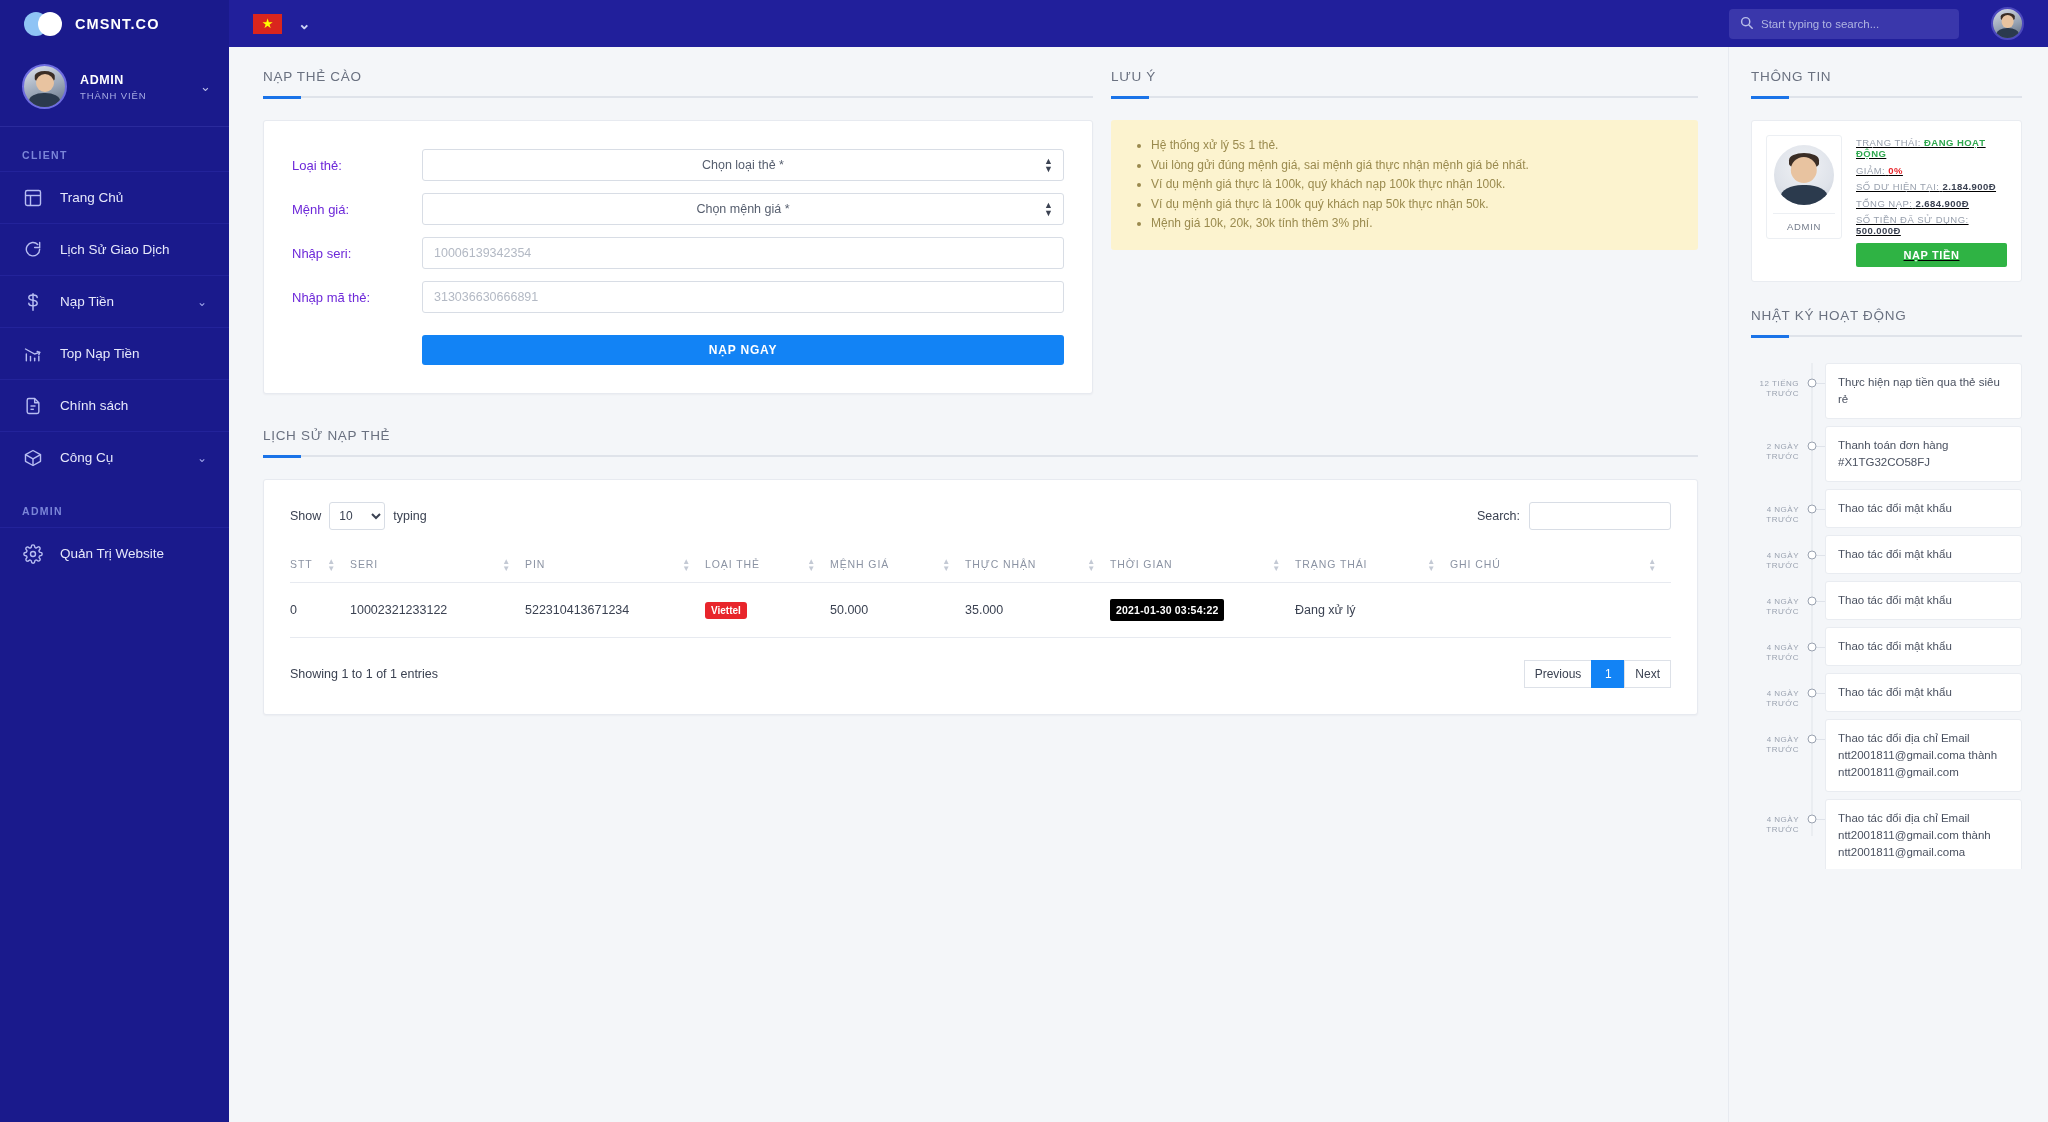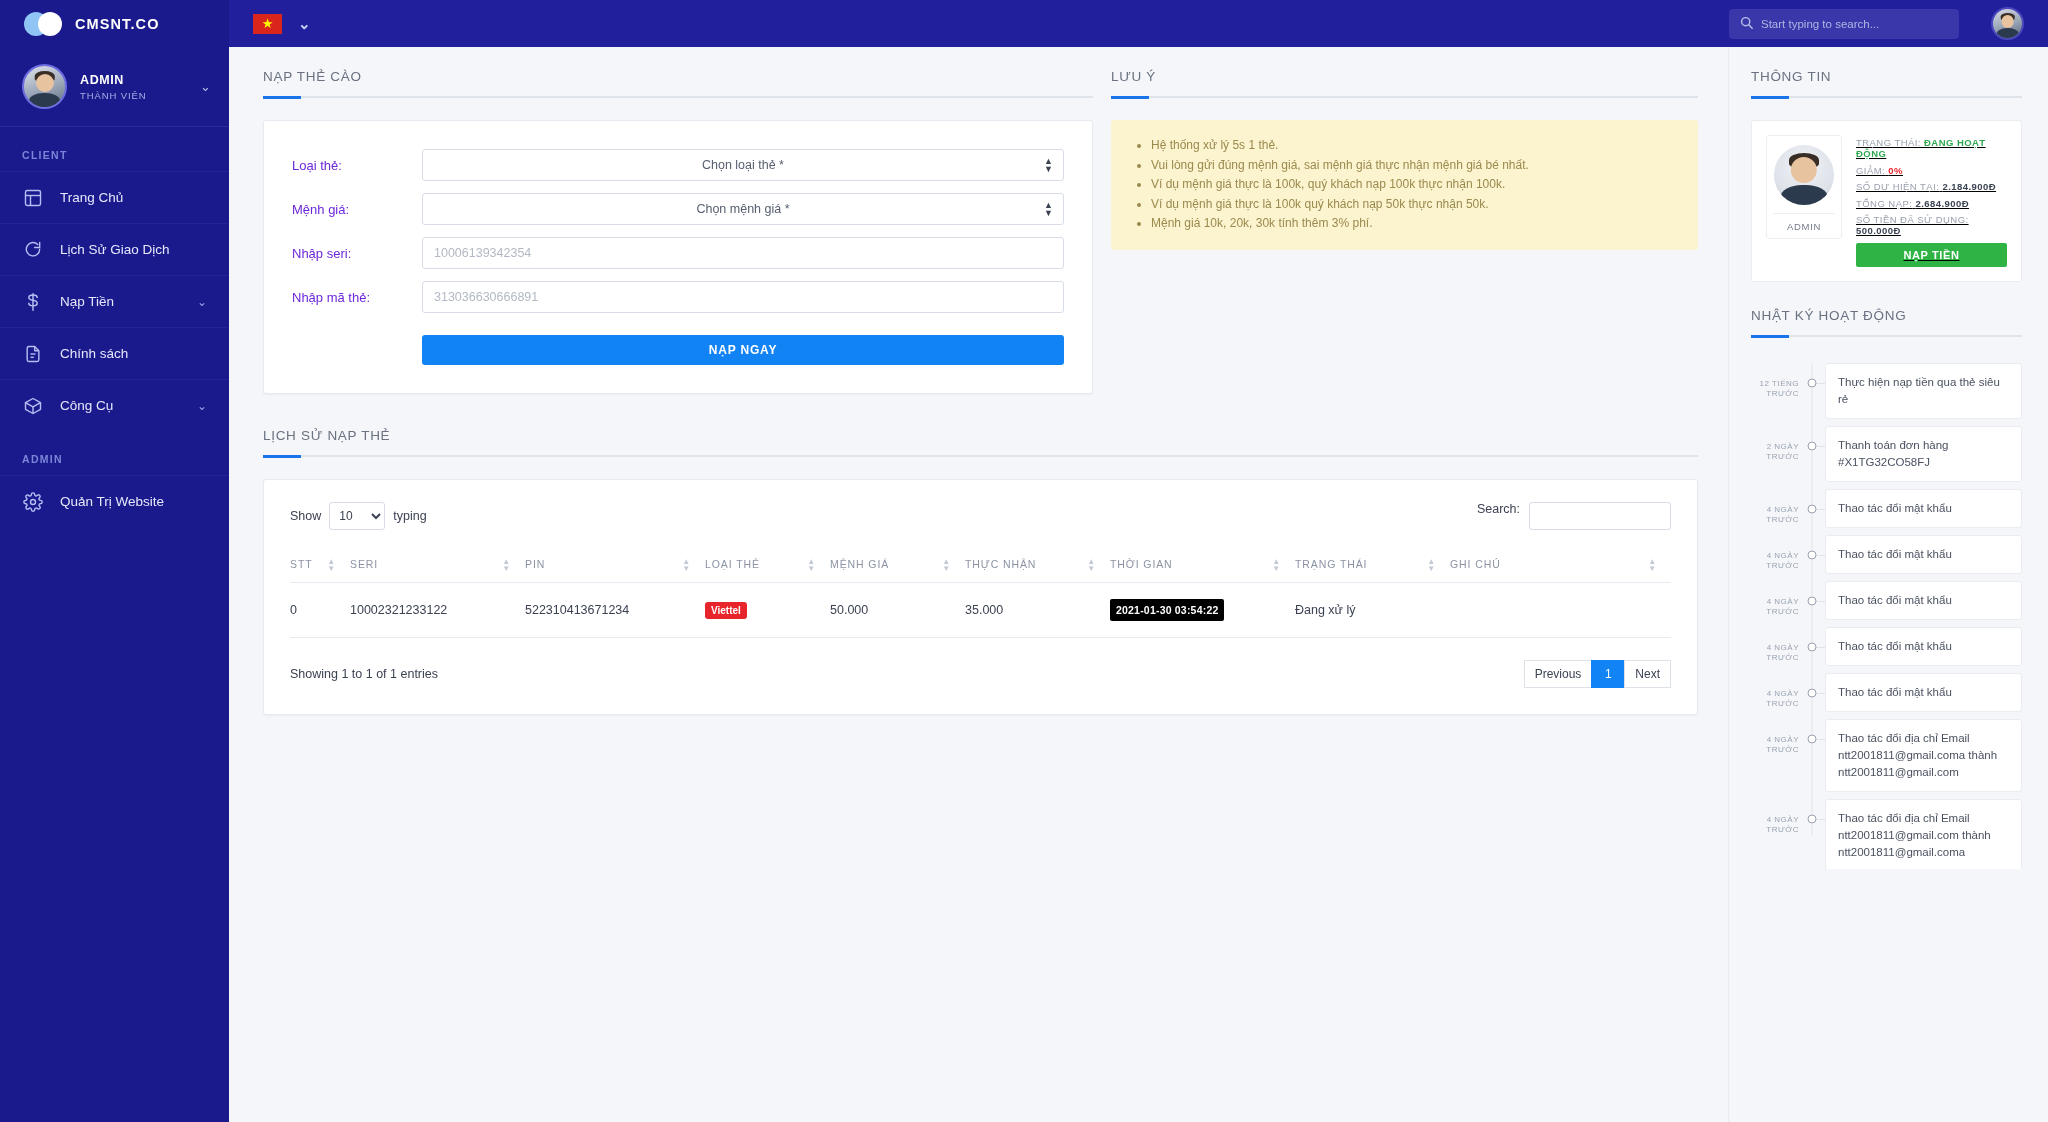--- a/index.html
+++ b/index.html
@@ -174,21 +174,21 @@
   .tbl-top { display: flex; align-items: center; justify-content: space-between; }
   .show-entries {
     display: flex; align-items: center; gap: 8px; font-size: 12.5px; color: #3b4252;
   }
   .show-entries select {
     height: 28px; width: 56px; border: 1px solid #d8dde5; border-radius: 3px;
     font-size: 12px; padding: 0 5px; background: #fff; color: #3b4252;
     font-family: "Liberation Sans", sans-serif; outline: none;
   }
   .search-wrap {
-    display: flex; gap: 9px; font-size: 12.5px; color: #3b4252;
+    display: flex; align-items: center; gap: 9px; font-size: 12.5px; color: #3b4252;
   }
   .search-wrap input {
     height: 28px; width: 142px; border: 1px solid #d8dde5; border-radius: 3px;
     padding: 0 8px; font-family: "Liberation Sans", sans-serif;
     font-size: 12px; outline: none;
   }
   table { width: 100%; border-collapse: collapse; margin-top: 18px; }
   thead th {
     text-align: left; font-size: 10.5px; color: #8b93a3; font-weight: normal;
     letter-spacing: .9px; padding: 10px 10px 12px 0; border-bottom: 1px solid #e7eaf0;
@@ -362,20 +362,33 @@
       <span class="nav-icon">
         <svg width="20" height="20" viewBox="0 0 24 24" fill="none" stroke="currentColor" stroke-width="1.8" stroke-linecap="round">
           <line x1="12" y1="2" x2="12" y2="22"></line>
           <path d="M17 6.5c0-1.9-2.2-3-5-3s-5 1.1-5 3 2.2 3 5 3.5 5 1.6 5 3.5-2.2 3-5 3-5-1.1-5-3"></path>
         </svg>
       </span>
       <span class="nav-label">Nạp Tiền</span>
       <span class="nav-caret">⌄</span>
     </div>
 
+    <div class="nav-item">
+      <span class="nav-icon">
+        <svg width="20" height="20" viewBox="0 0 24 24" fill="none" stroke="currentColor" stroke-width="1.7" stroke-linecap="round">
+          <line x1="4" y1="20" x2="4" y2="12"></line>
+            <line x1="9" y1="20" x2="9" y2="15"></line>
+          <line x1="14" y1="20" x2="14" y2="17"></line>
+            <line x1="19" y1="20" x2="19" y2="15"></line>
+          <polyline points="3 6 14 12 20 10"></polyline>
+            <polyline points="17 9 20 10 19 13"></polyline>
+        </svg>
+      </span>
+      <span class="nav-label">Top Nạp Tiền</span>
+    </div>
 
     <div class="nav-item">
       <span class="nav-icon">
         <svg width="20" height="20" viewBox="0 0 24 24" fill="none" stroke="currentColor" stroke-width="1.7" stroke-linejoin="round">
           <path d="M14 3H7a2 2 0 0 0-2 2v14a2 2 0 0 0 2 2h10a2 2 0 0 0 2-2V8z"></path>
           <polyline points="14 3 14 8 19 8"></polyline>
           <line x1="9" y1="12" x2="15" y2="12"></line>
             <line x1="9" y1="16" x2="13" y2="16"></line>
         </svg>
       </span>

